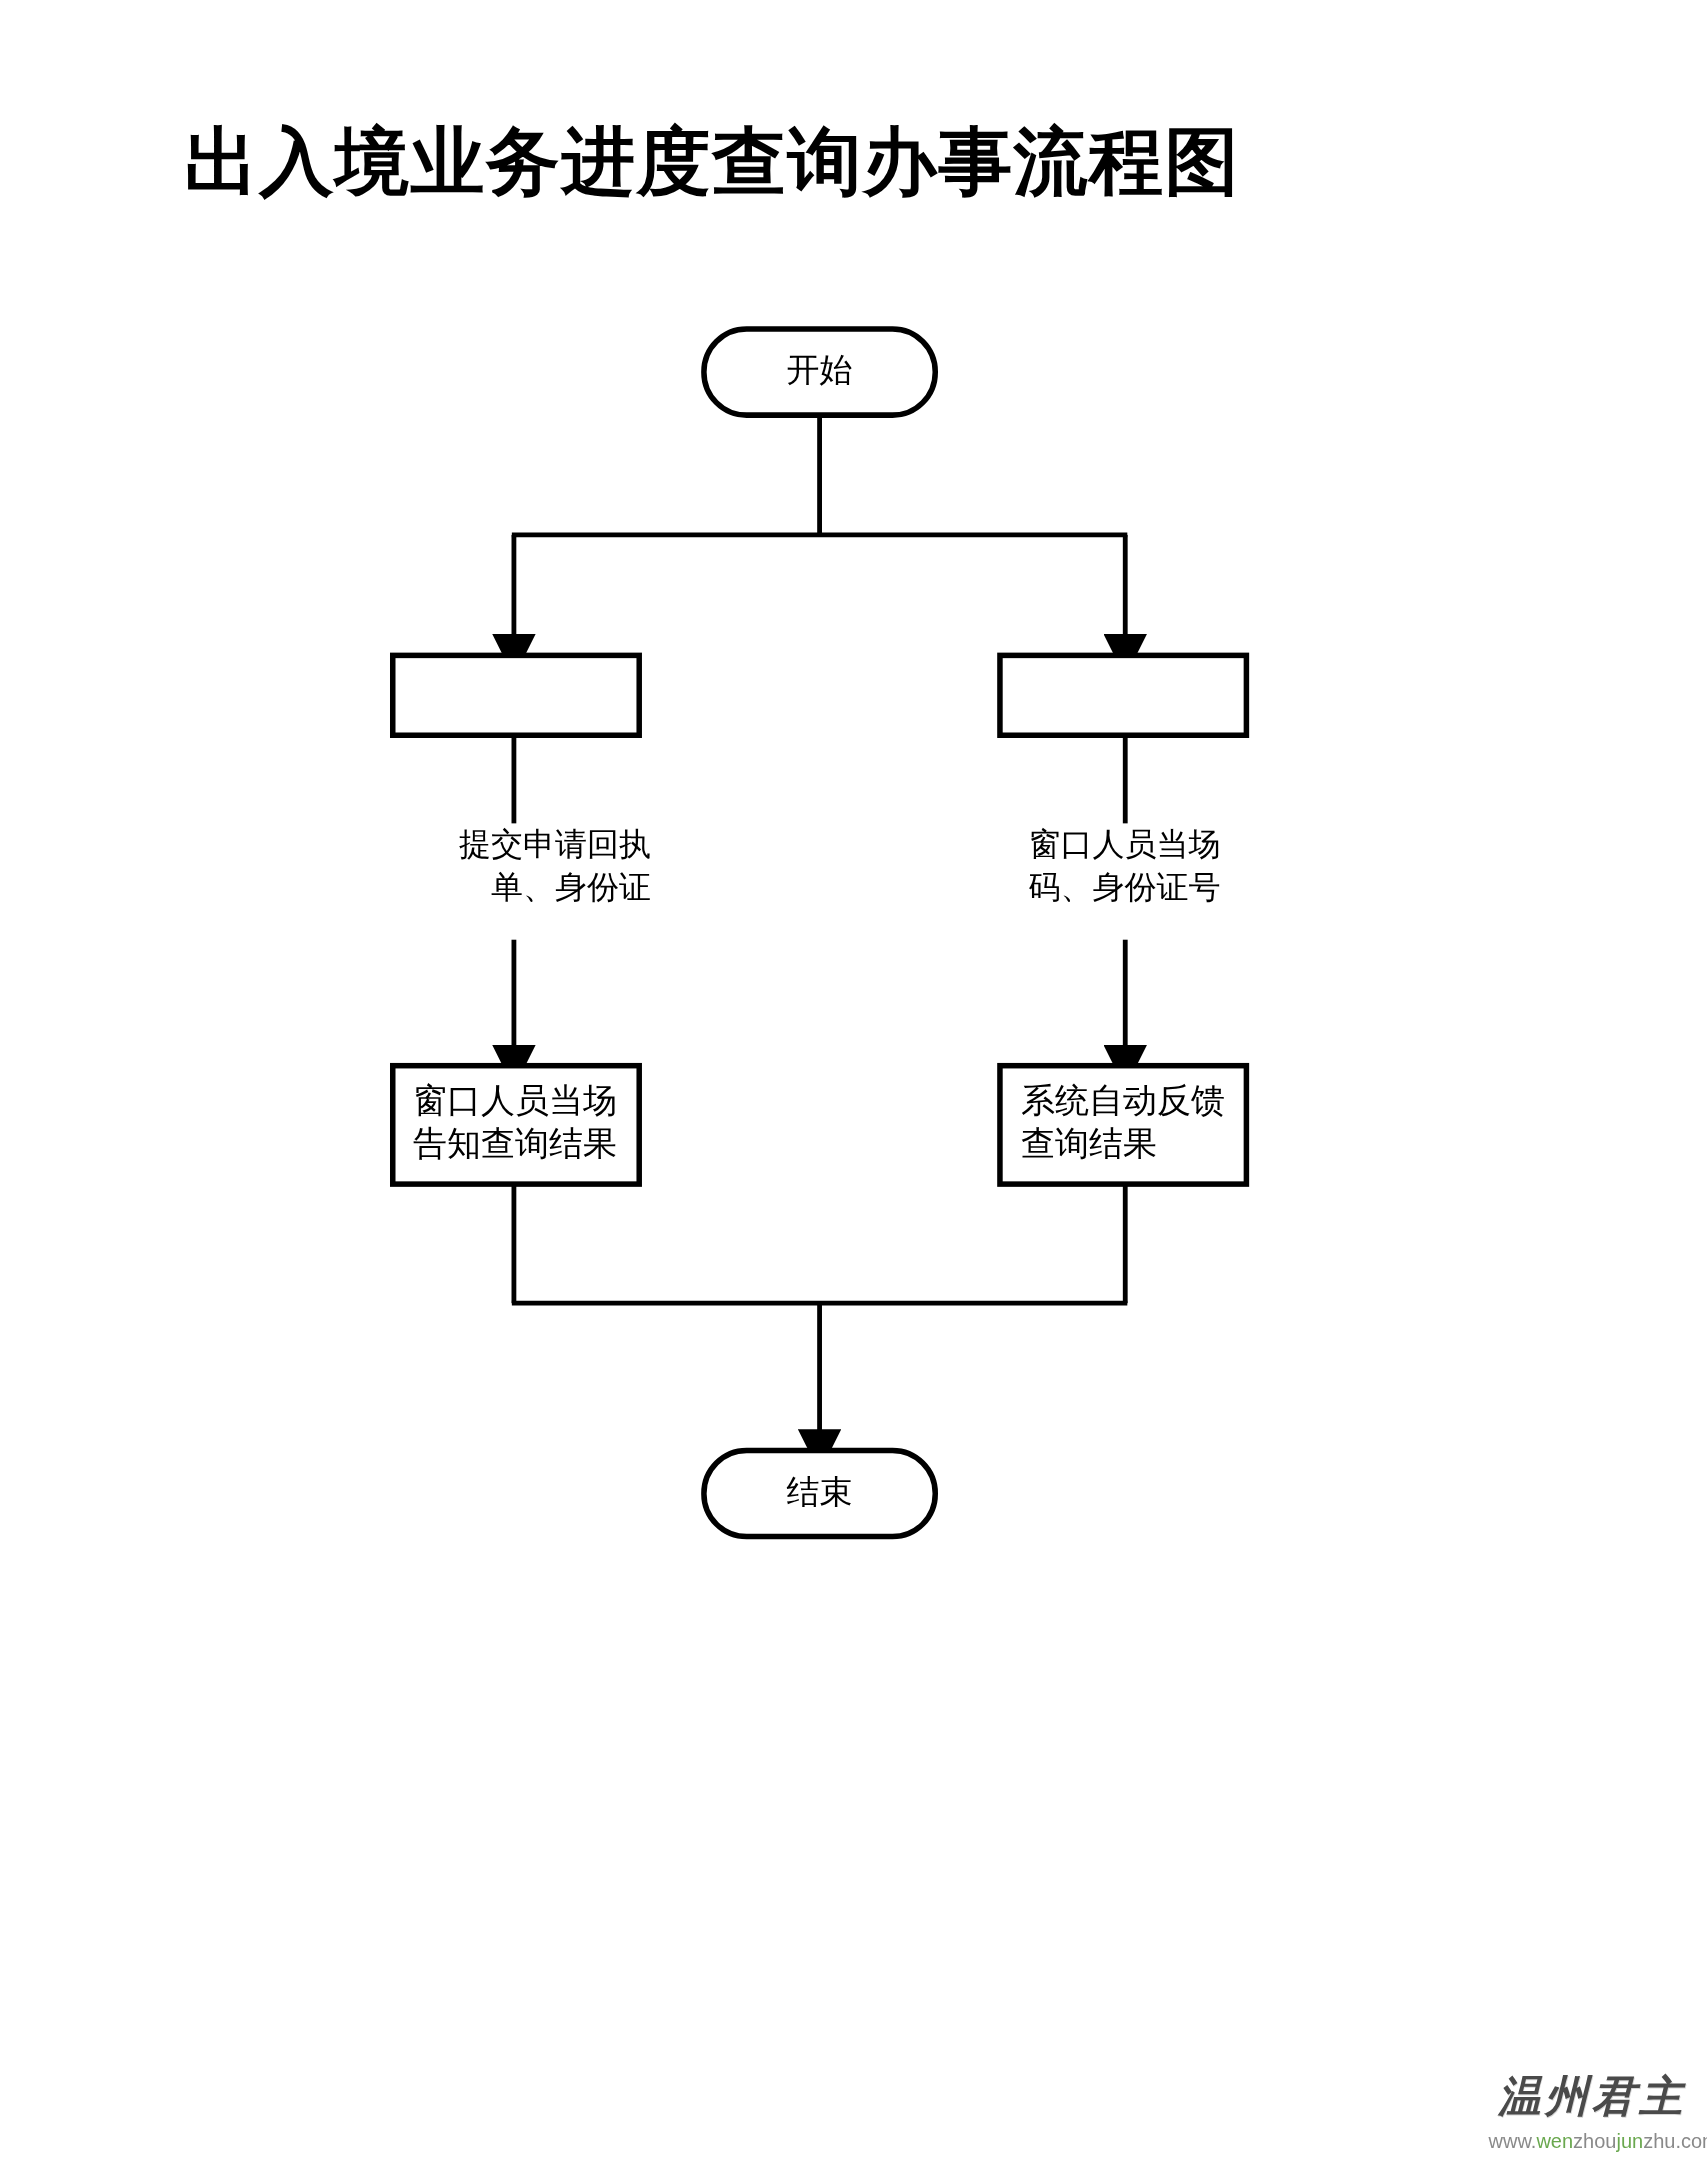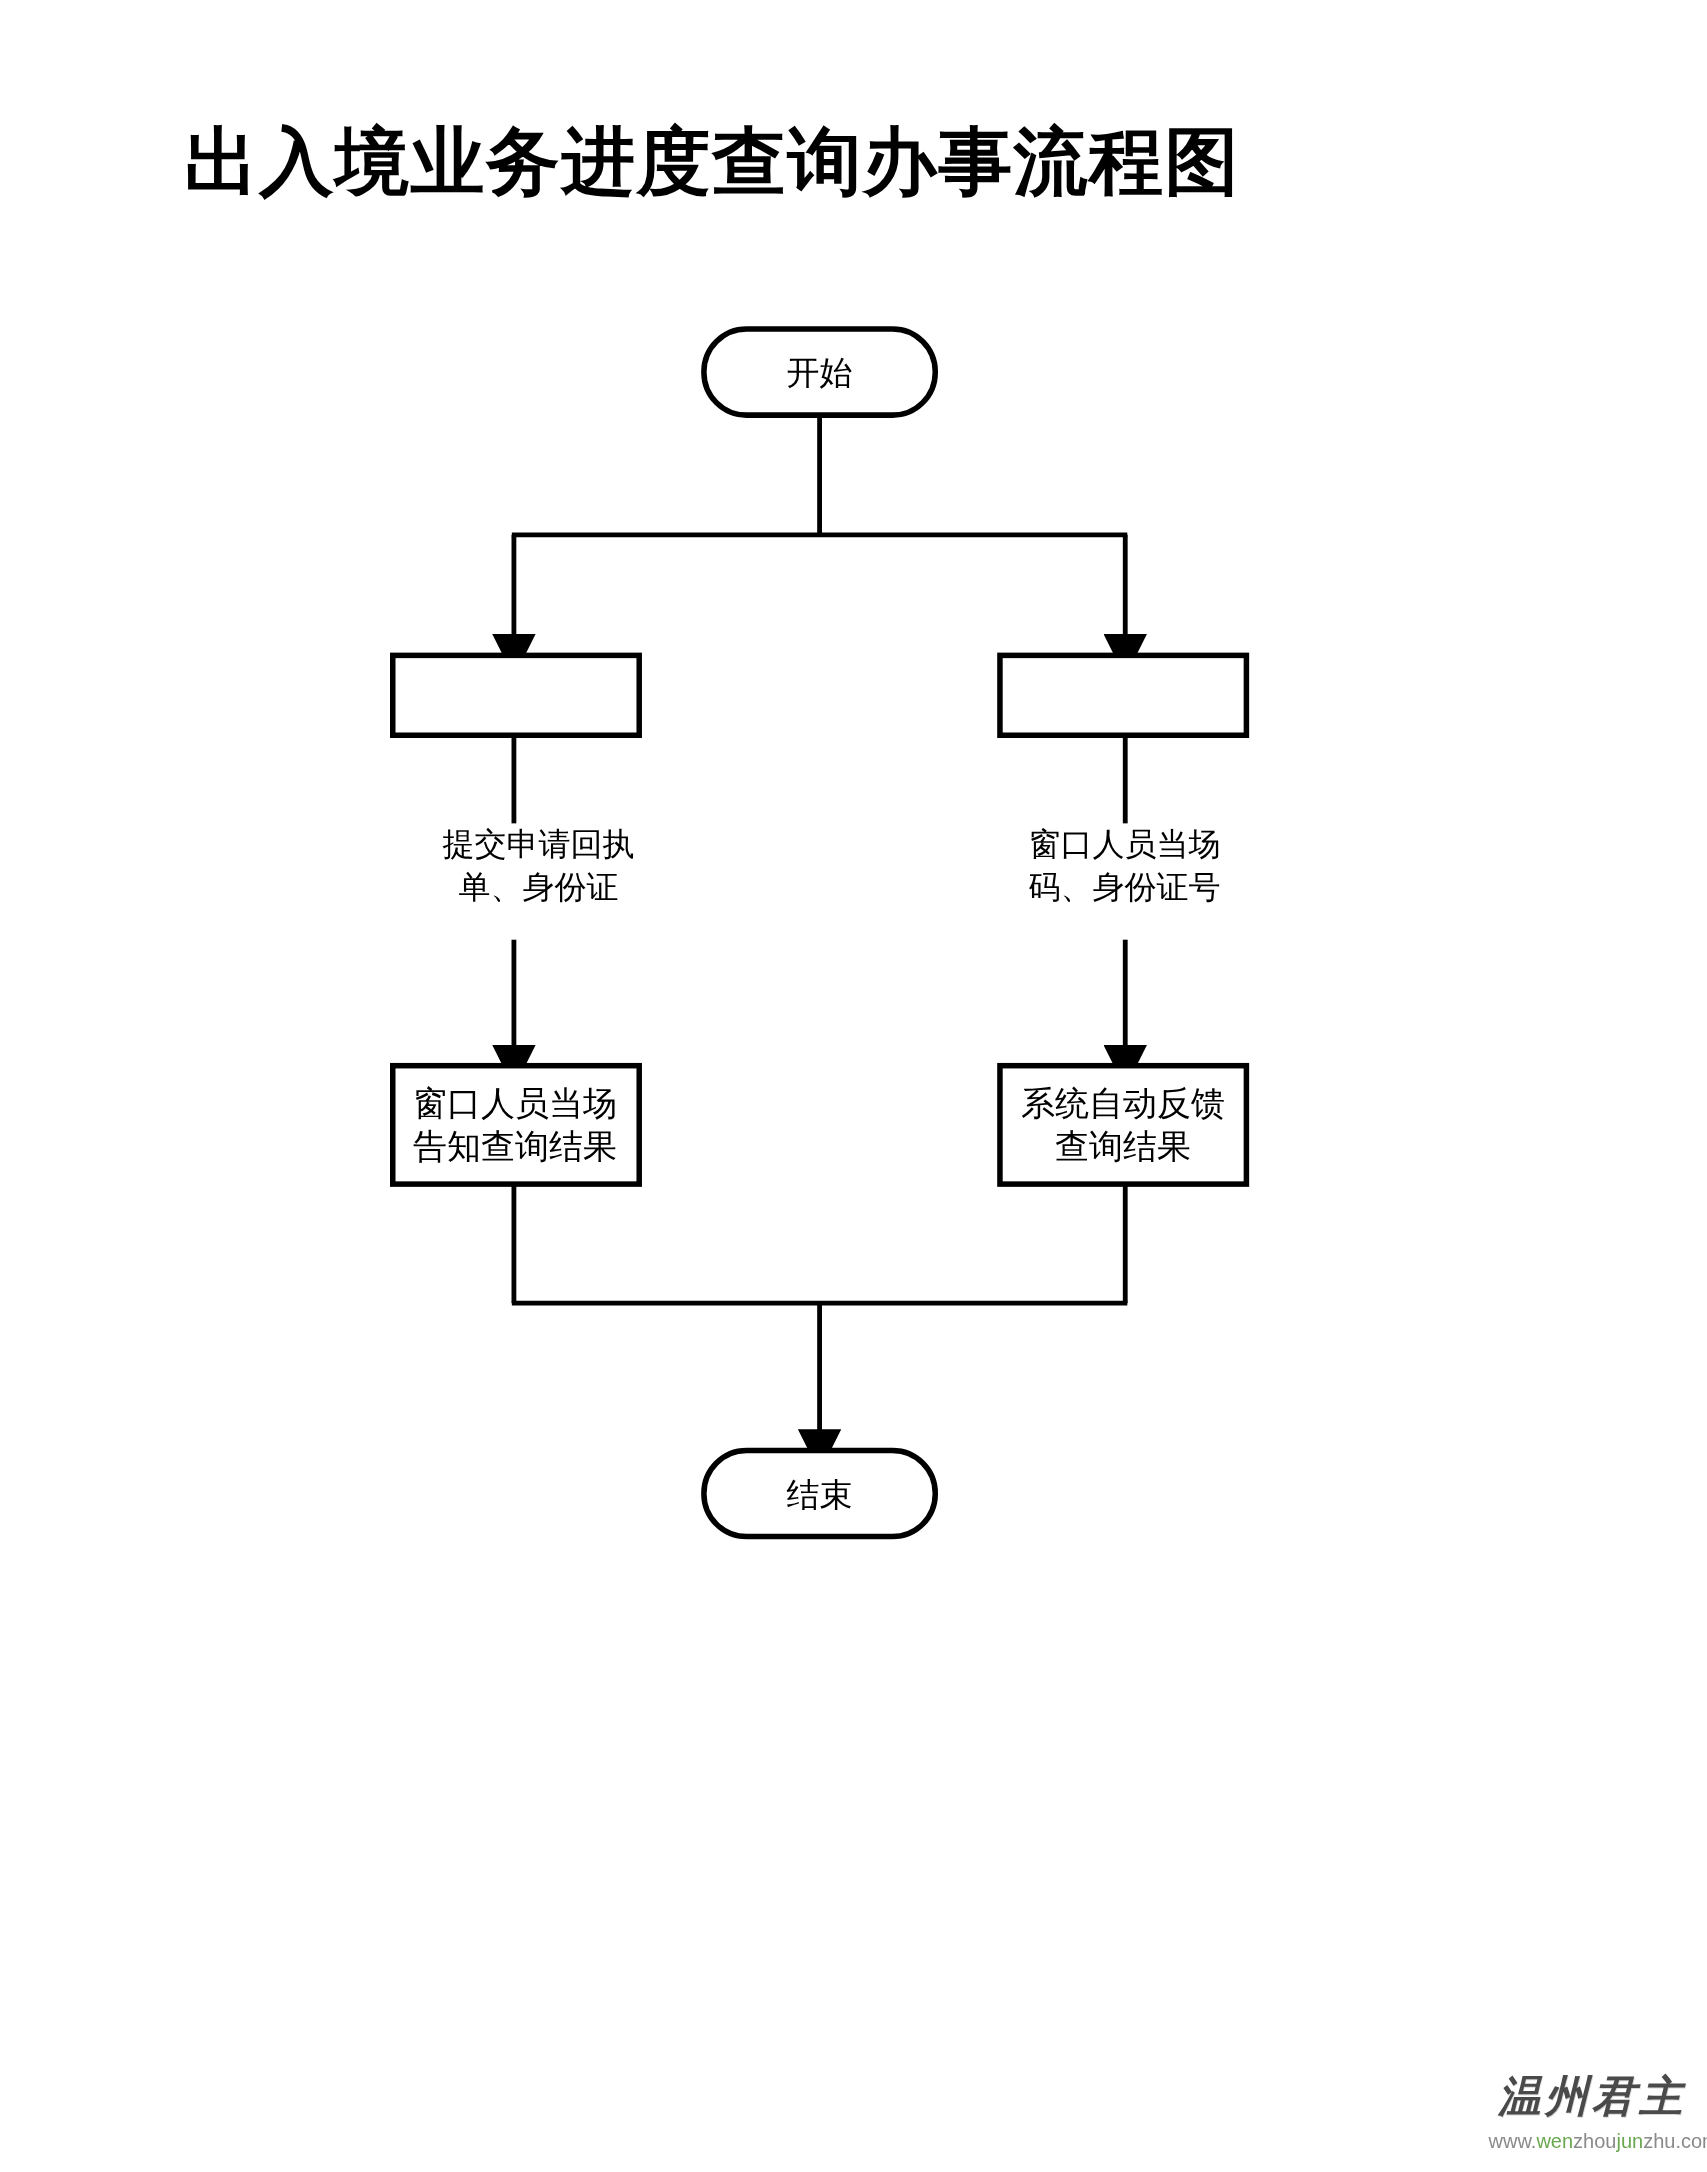--- a/index.html
+++ b/index.html
@@ -44,22 +44,22 @@
     left: 0;
     top: 0;
     width: 1708px;
     height: 2172px;
   }
 
   
   .node-text {
     position: absolute;
     color: #000000;
-    text-align: center;
-    font-family: Liberation Sans, sans-serif;
+    text-align: left;
+    font-family: Liberation Mono, monospace;
     font-size: 33px;
     line-height: 43px;
     white-space: pre-line;
     display: flex;
     align-items: center;
     justify-content: center;
   }
 
   .terminal-text { font-size: 33px; }
   .process-text  { font-size: 34px; }
@@ -169,21 +169,21 @@
 
 
   <div class="node-text process-text" style="left:392px; top:1066px; width:246px; height:118px;">窗口人员当场
 告知查询结果</div>
 
   <div class="node-text process-text" style="left:1000px; top:1066px; width:246px; height:118px;">系统自动反馈
 查询结果</div>
 
   <div class="node-text terminal-text" style="left:704px; top:1451px; width:231px; height:86px;">结束</div>
 
-  <div class="edge-label" style="left:404px; top:823px; width:269px; text-align:center;">提交申请回执
+  <div class="edge-label" style="left:382px; top:823px; width:269px; text-align:right;">提交申请回执
 单、身份证</div>
 
   <div class="edge-label" style="left:990px; top:823px; width:269px; text-align:center;">窗口人员当场
 码、身份证号</div>
 
   <div class="watermark">
     <div class="wm-mark">温州君主</div>
     <div class="wm-url"><span class="d">www.</span><span class="g">wen</span><span class="d">zhou</span><span class="g">jun</span><span class="d">zhu</span><span class="d">.com</span></div>
   </div>
 

